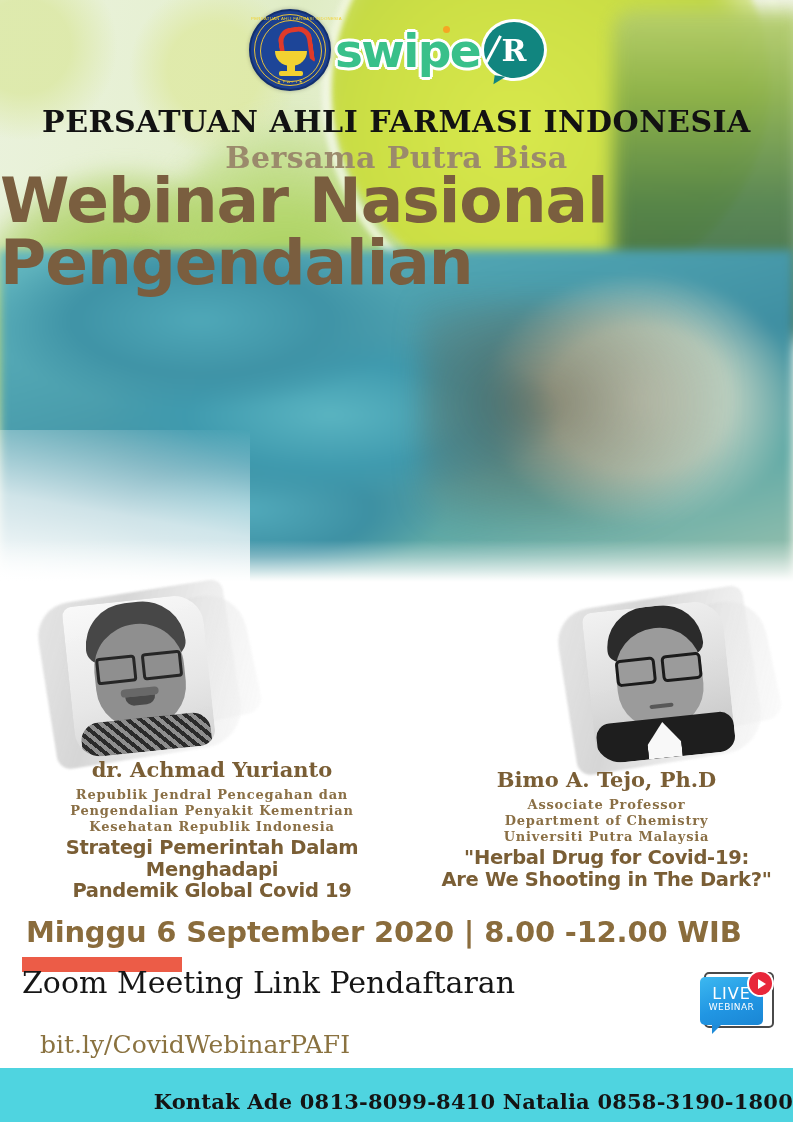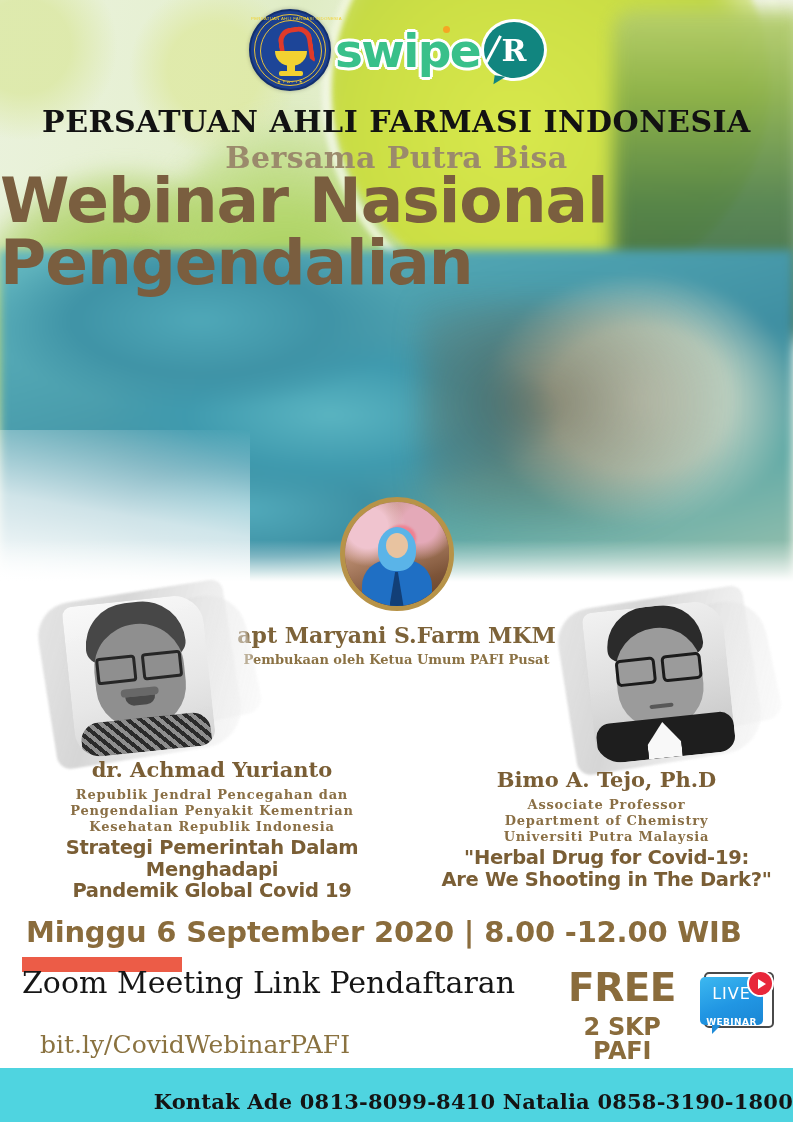--- a/index.html
+++ b/index.html
@@ -623,25 +623,25 @@
   .lb-live {
     font-family: "DejaVu Sans", sans-serif;
     font-weight: 400;
     font-size: 16px;
     letter-spacing: 1px;
     line-height: 1;
     margin-top: 9px;
   }
   .lb-webinar {
     font-family: "DejaVu Sans", sans-serif;
-    font-weight: 700;
+    font-weight: 400;
     font-size: 9px;
     letter-spacing: 0.4px;
     line-height: 1;
-    margin-top: 16px;
+    margin-top: 1px;
   }
   .lb-tail {
     position: absolute;
     left: 12px; top: 53px;
     width: 0; height: 0;
     border-left: 11px solid #1f8bd8;
     border-bottom: 11px solid transparent;
   }
   .lb-play {
     position: absolute;
@@ -733,32 +733,20 @@
 
   <div class="org-name">PERSATUAN AHLI FARMASI INDONESIA</div>
   <div class="tagline">Bersama Putra Bisa</div>
   <div class="main-title">
     <span>Webinar Nasional</span>
     <span class="line2">Pengendalian</span>
   </div>
 
   <div class="white-section"></div>
 
-  <div class="center-speaker">
-    <div class="maryani-photo">
-      <div class="mp-bg"></div>
-      <div class="mp-pink"></div>
-      <div class="mp-body"></div>
-      <div class="mp-lapel"></div>
-      <div class="mp-hijab"></div>
-      <div class="mp-face"></div>
-    </div>
-    <div class="center-name">apt Maryani S.Farm MKM</div>
-    <div class="center-role">Pembukaan oleh Ketua Umum PAFI Pusat</div>
-  </div>
 
   <div class="side-photo sp-left">
     <div class="brush"></div>
     <div class="brush b2"></div>
     <div class="face-wrap">
       <div class="yu-bg"></div>
       <div class="yu-hair"></div>
       <div class="yu-head"></div>
       <div class="yu-glasses"></div>
       <div class="yu-mous"></div>
@@ -805,24 +793,20 @@
       <div>"Herbal Drug for Covid-19:</div>
       <div>Are We Shooting in The Dark?"</div>
     </div>
   </div>
 
   <div class="datetime">Minggu  6 September  2020 | 8.00 -12.00 WIB</div>
   <div class="red-underline"></div>
   <div class="zoom-line">Zoom Meeting  Link  Pendaftaran</div>
   <div class="bitly">bit.ly/CovidWebinarPAFI</div>
 
-  <div class="free-block">
-    <div class="free-text">FREE</div>
-    <div class="skp-text">2 SKP PAFI</div>
-  </div>
 
   <div class="live-badge">
     <div class="lb-outline"></div>
     <div class="lb-tail"></div>
     <div class="lb-card">
       <div class="lb-live">LIVE</div>
       <div class="lb-webinar">WEBINAR</div>
     </div>
     <div class="lb-play"></div>
   </div>

